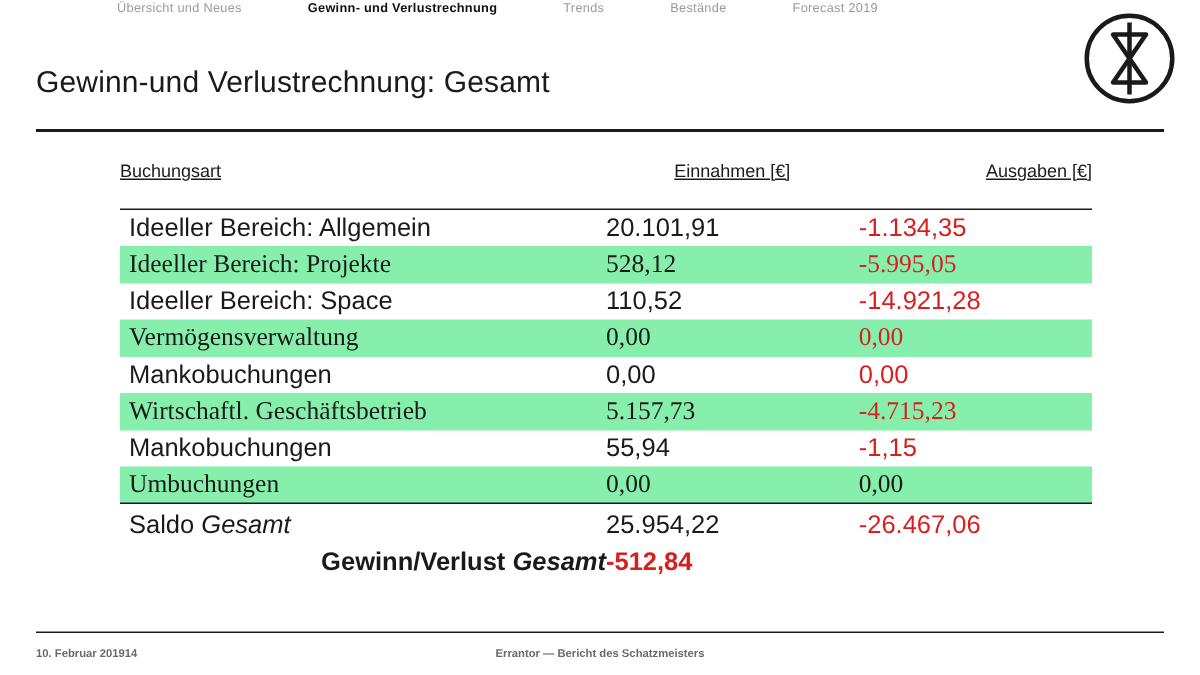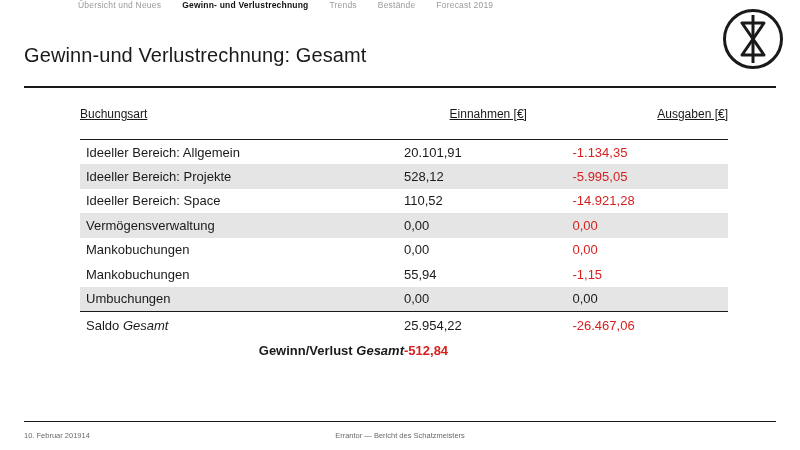--- a/index.html
+++ b/index.html
@@ -32,21 +32,21 @@
     font-size: 8.5px;
     color: #9a9a9a;
     letter-spacing: 0.2px;
     white-space: nowrap;
   }
   .nav-item.active {
     color: #111111;
     font-weight: bold;
   }
   .nav-gap-1 { margin-left: 0; }
-  .nav-gap   { margin-left: 21px; }
+  .nav-gap   { margin-left: 44px; }
 
   
   .logo {
     position: absolute;
     top: 8px;
     right: 16px;
     width: 62px;
     height: 62px;
   }
 
@@ -75,21 +75,21 @@
     top: 102px;
     left: 80px;
     width: 648px;
   }
   table {
     border-collapse: collapse;
     width: 100%;
     table-layout: fixed;
   }
   th, td {
-    font-size: 13px;
+    font-size: 17px;
     padding: 0;
     vertical-align: middle;
   }
   thead th {
     font-weight: normal;
     font-size: 12px;
     color: #1a1a1a;
     height: 24px;
     padding-bottom: 13px;
     text-decoration: underline;
@@ -98,21 +98,22 @@
   .col-ein   { width: 26%;   text-align: center; }
   .col-aus   { width: 24%;   text-align: right; }
 
   thead tr {
     border-bottom: 1.6px solid #1a1a1a;
   }
   tbody tr {
     height: 24.5px;
   }
   tbody tr.striped {
-    background: #e5e5e5;
+    background: #86efac;
+    font-family: Liberation Serif, serif;
   }
   tbody td.desc {
     padding-left: 6px;
     color: #1a1a1a;
   }
   tbody td.num {
     padding-right: 6px;
   }
   .neg { color: #d61f1f; }
   .pos { color: #1a1a1a; }
@@ -138,20 +139,21 @@
   }
   .footer {
     position: absolute;
     bottom: 10px;
     left: 24px;
     width: 752px;
     display: flex;
     align-items: center;
     font-size: 7.5px;
     color: #6a6a6a;
+    font-weight: bold;
   }
   .footer-center {
     position: absolute;
     left: 0;
     right: 0;
     text-align: center;
     font-size: 7.5px;
     color: #6a6a6a;
   }
   .footer-left, .footer-right { z-index: 2; }
@@ -211,20 +213,25 @@
       <tr class="striped">
         <td class="desc">Vermögensverwaltung</td>
         <td class="num pos">0,00</td>
         <td class="num neg">0,00</td>
       </tr>
       <tr>
         <td class="desc">Mankobuchungen</td>
         <td class="num pos">0,00</td>
         <td class="num neg">0,00</td>
       </tr>
+      <tr class="striped">
+        <td class="desc">Wirtschaftl. Geschäftsbetrieb</td>
+        <td class="num pos">5.157,73</td>
+        <td class="num neg">-4.715,23</td>
+      </tr>
       <tr>
         <td class="desc">Mankobuchungen</td>
         <td class="num pos">55,94</td>
         <td class="num neg">-1,15</td>
       </tr>
       <tr class="striped">
         <td class="desc">Umbuchungen</td>
         <td class="num pos">0,00</td>
         <td class="num pos">0,00</td>
       </tr>

